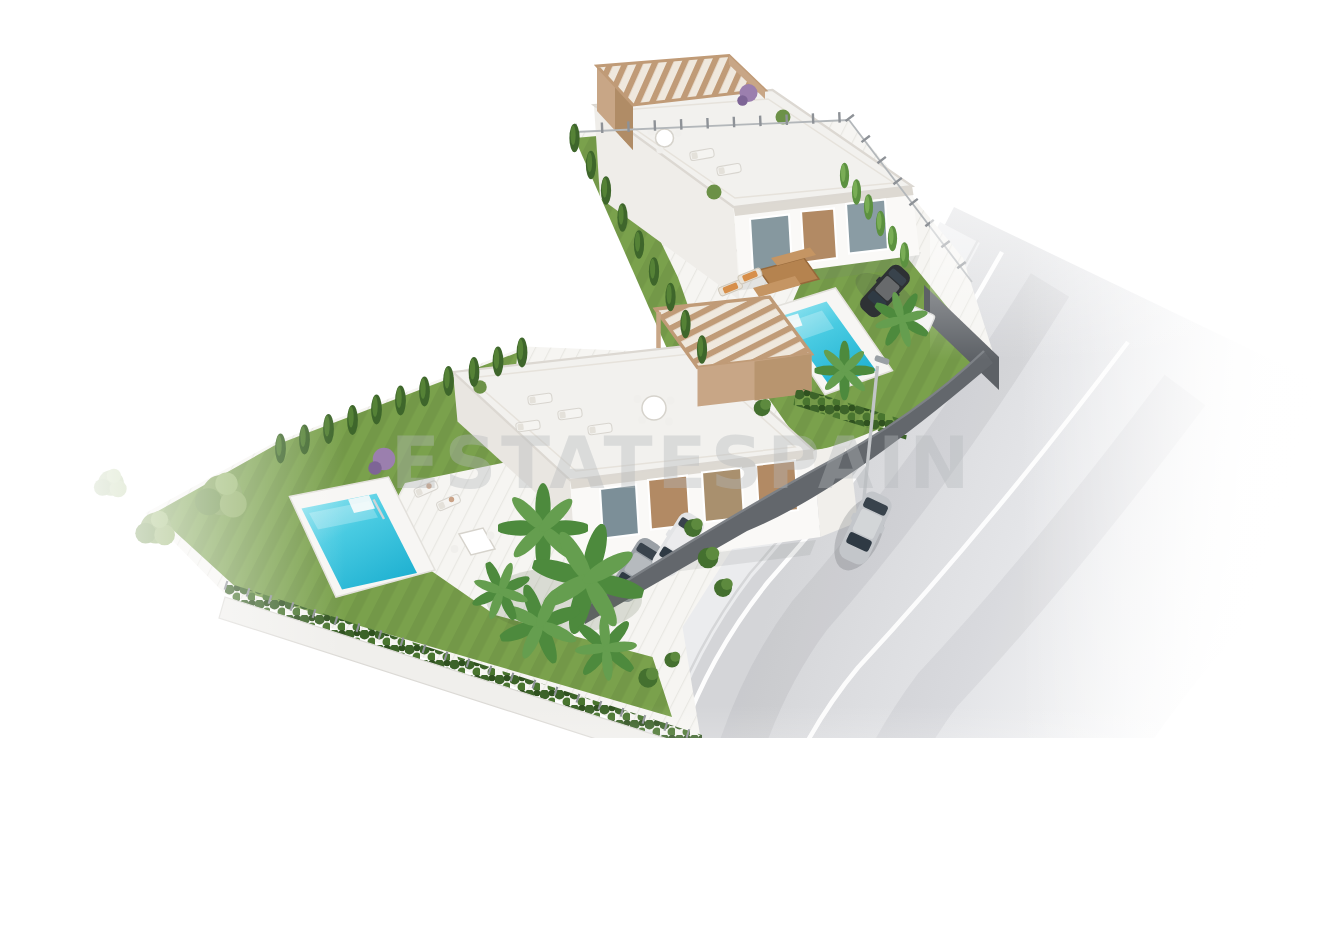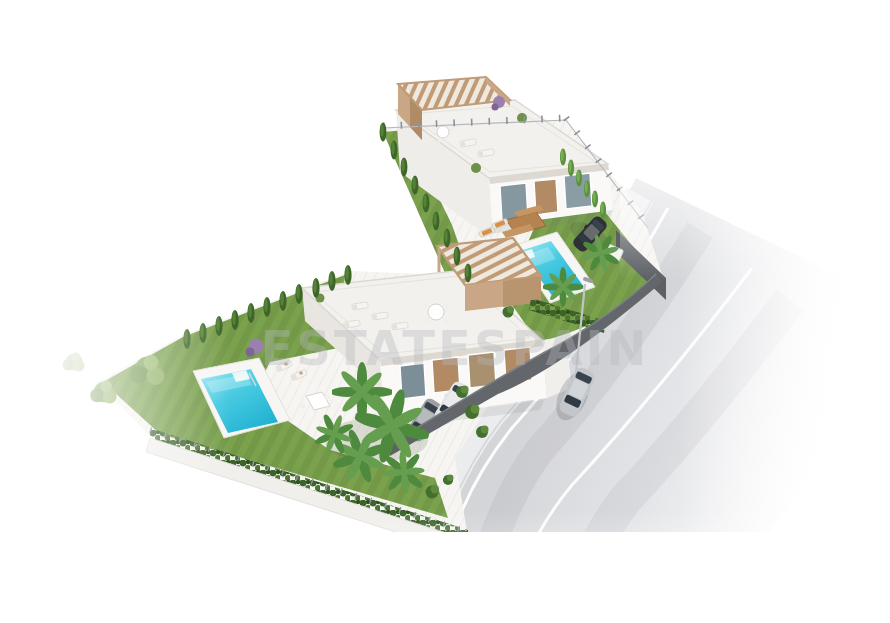--- a/index.html
+++ b/index.html
@@ -1,17 +1,17 @@
 <!DOCTYPE html>
 <html><head>
 <meta charset="utf-8">
 <style>
   html,body{margin:0;padding:0;background:#ffffff;}
   .stage{position:relative;width:890px;height:492px;background:#ffffff;overflow:hidden;
-         font-family:"DejaVu Sans", sans-serif;margin-top:40px;}
+         font-family:"DejaVu Sans", sans-serif;}
   svg{position:absolute;inset:0;display:block;}
   .wm{font-family:"DejaVu Sans", sans-serif;font-weight:600;}
 </style>
 </head>
 <body>
 
 <div class="stage" aria-label="Aerial 3D render of a residential plot with two modern villas, pools, gardens and street">
 <svg viewBox="0 0 890 623" width="890" height="623">
   <defs>
     <linearGradient id="poolGrad" x1="0" y1="0" x2="0.7" y2="1">

